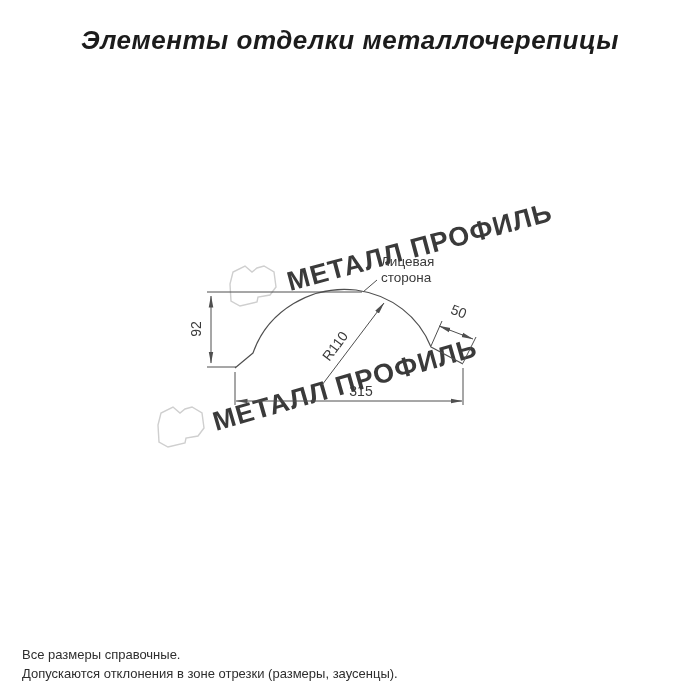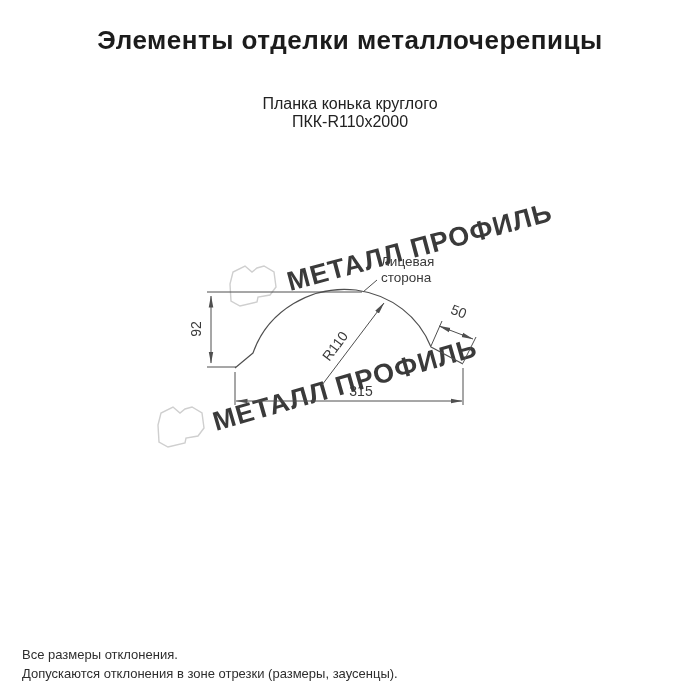--- a/index.html
+++ b/index.html
@@ -2,21 +2,21 @@
 <html><head>
 <meta charset="utf-8">
 <style>
   html,body{margin:0;padding:0;background:#fff;}
   .page{
     position:relative;width:700px;height:700px;background:#fff;overflow:hidden;
     font-family:"Liberation Sans",sans-serif;
   }
   .page-title{
     position:absolute;top:25px;left:0;right:0;text-align:center;
-    font-size:26px;font-weight:700;color:#1c1c1c;letter-spacing:0.5px;
+    font-size:26px;font-weight:700;color:#1c1c1c;letter-spacing:0.5px;font-style:italic;
   }
   .subtitle{
     position:absolute;top:95px;left:0;right:0;text-align:center;
     font-size:16px;font-weight:400;color:#222;line-height:18px;
   }
   .drawing-svg{position:absolute;top:0;left:0;}
   svg text{font-family:"Liberation Sans",sans-serif;fill:#3a3a3a;}
   .dim-text{font-size:14px;}
   .face-label{font-size:13.5px;}
   .wm-text{font-size:27px;font-weight:700;letter-spacing:1px;}
@@ -24,24 +24,20 @@
     position:absolute;left:22px;top:645px;font-size:13px;color:#2e2e2e;line-height:19px;
   }
 </style>
 </head>
 <body>
 
 <div class="page">
 
   <div class="page-title">Элементы отделки металлочерепицы</div>
 
-  <div class="subtitle">
-    <div>Планка конька круглого</div>
-    <div>ПКК-R110x2000</div>
-  </div>
 
   <svg class="drawing-svg" width="700" height="700" viewBox="0 0 700 700">
     <defs>
       <marker id="arrow" viewBox="0 0 12 6" refX="11.5" refY="3" markerWidth="12" markerHeight="6" markerUnits="userSpaceOnUse" orient="auto-start-reverse">
         <path d="M12,3 L0,0.7 L0,5.3 Z" fill="#4f4f4f"></path>
       </marker>
     </defs>
 
     <g stroke="none">
       <path d="M230,284 L233,272 L245,266 L252,272 L257,268 L264,266 L274,272 L276,287 L270,295 L258,297 L257,302 L240,306 L231,301 Z" fill="none" stroke="#cfcfcf" stroke-width="1.4"></path>
@@ -83,17 +79,17 @@
     <text class="dim-text" transform="translate(339,349) rotate(-53)" text-anchor="middle">R110</text>
 
     <g>
       <line x1="363" y1="292" x2="377" y2="280" stroke="#4f4f4f" stroke-width="1"></line>
       <text class="face-label" x="381" y="266">Лицевая</text>
       <text class="face-label" x="381" y="282">сторона</text>
     </g>
   </svg>
 
   <div class="footer">
-    <div>Все размеры отклонения.</div>
+    <div>Все размеры справочные.</div>
     <div>Допускаются отклонения в зоне отрезки (размеры, заусенцы).</div>
   </div>
 
 </div>
 
 </body></html>

